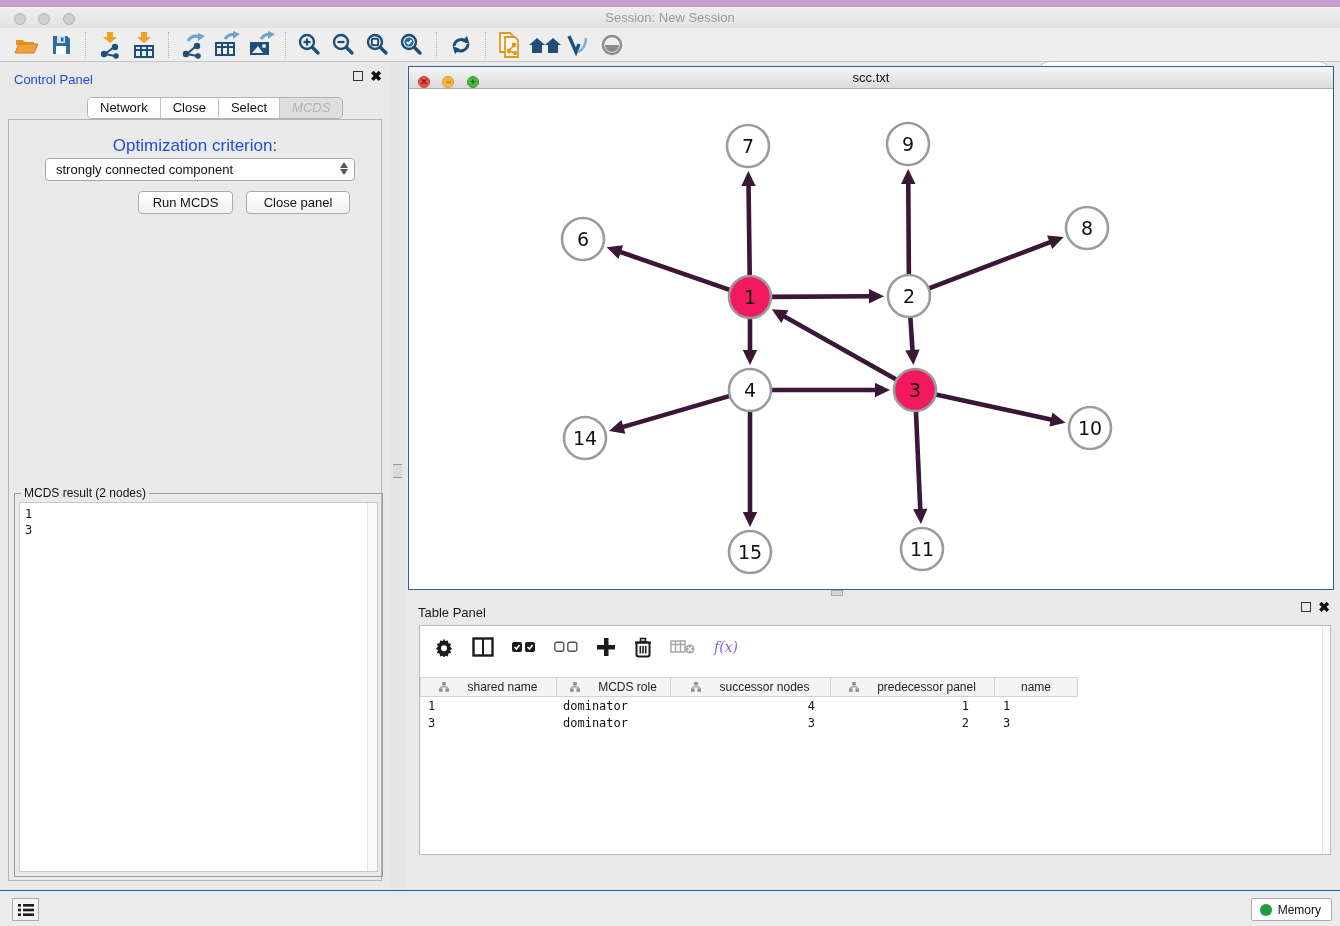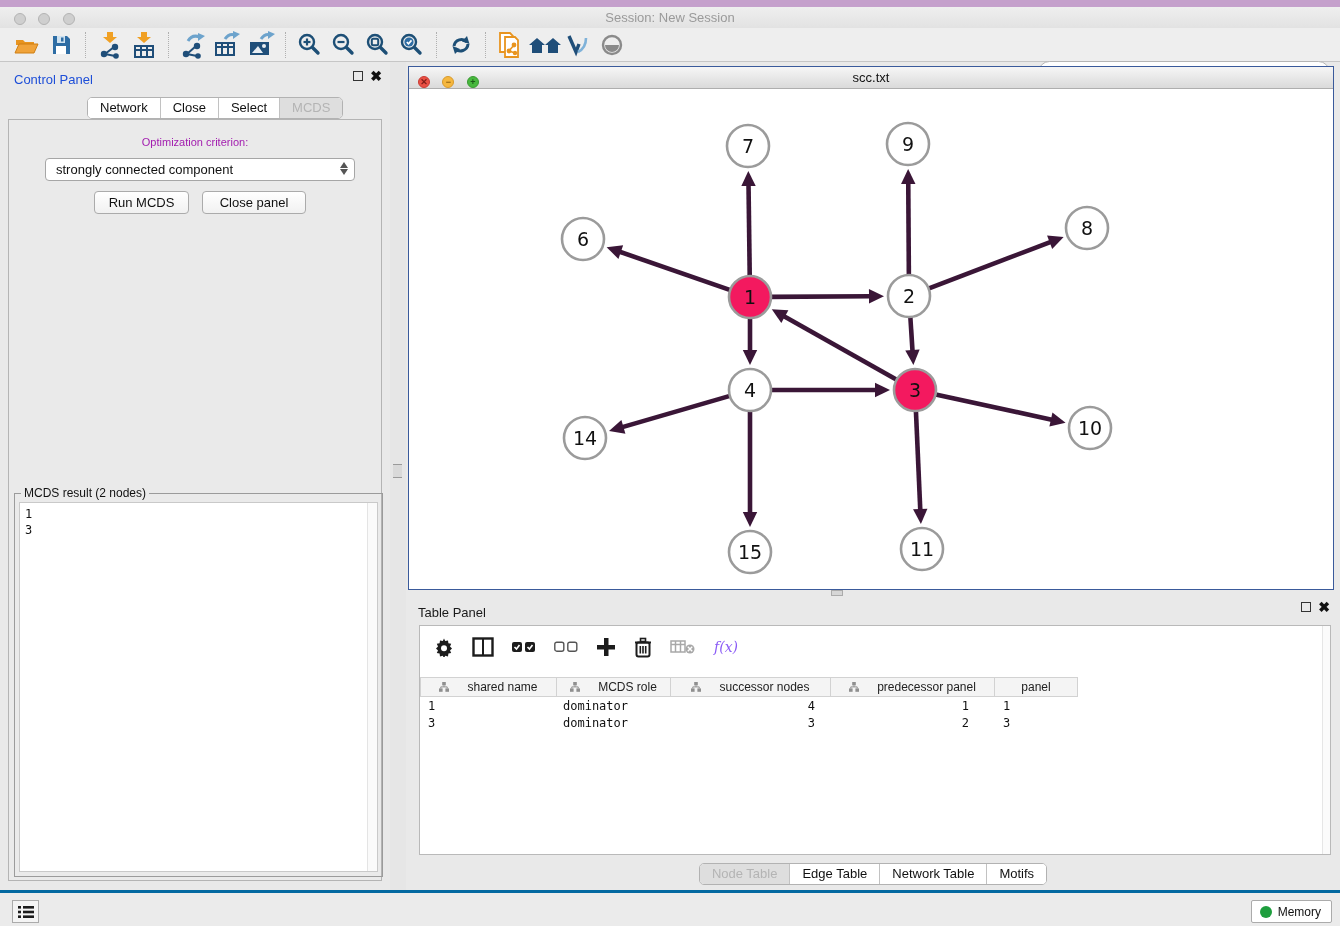--- a/index.html
+++ b/index.html
@@ -22,29 +22,29 @@
 
   
   #control-panel { left:0; top:62px; width:390px; height:828px; background:#e9e9e9; }
   #cp-header { position:absolute; left:14px; top:10px; font-size:13px; color:#1d4ed8; }
   .panel-icons { position:absolute; right:8px; top:9px; display:flex; gap:7px; align-items:center; }
   .float-sq { width:10px; height:10px; border:1.5px solid #333; display:inline-block; }
   .close-x { font-size:14px; font-weight:bold; color:#111; line-height:10px; }
   .seg { display:flex; border:1px solid #b2b2b2; border-radius:5px; overflow:hidden; background:#fff; }
   .seg .seg-btn { font-size:13px; color:#111; background:#fff; padding:2px 12px; border-right:1px solid #c2c2c2; line-height:16px; }
   .seg .seg-btn:last-child { border-right:none; }
-  .seg .seg-btn.active { background:#dedede; color:#b4b4b4; }
+  .seg .seg-btn.active { background:#dedede; color:#b4b4b4;font-style:italic; }
   #cp-tabs { position:absolute; left:71px; top:35px;margin-left:16px; }
   #cp-box { position:absolute; left:8px; top:57px; width:374px; height:762px; border:1px solid #b4b4b4; background:#eaeaea; }
-  #opt-label { position:absolute; left:0; top:74px; width:390px; text-align:center; font-size:11px; color:#a21caf; }
+  #opt-label { position:absolute; left:0; top:74px; width:390px; text-align:center; font-size:17px; color:#1d4ed8; }
   #criterion-select { position:absolute; left:45px; top:96px; width:310px; height:23px; background:#fff; border:1px solid #a6a6a6; border-radius:4px; font-size:13px; color:#111; display:flex; align-items:center; padding-left:10px; }
   #criterion-select .stepper { position:absolute; right:6px; top:3px; display:flex; flex-direction:column; gap:1px; }
   .tri-up { width:0; height:0; border-left:4px solid transparent; border-right:4px solid transparent; border-bottom:6px solid #555; }
   .tri-dn { width:0; height:0; border-left:4px solid transparent; border-right:4px solid transparent; border-top:6px solid #555; }
-  .push-btn { position:absolute; top:129px; height:23px; background:linear-gradient(#ffffff,#f1f1f1); border:1px solid #ababab; border-radius:4px; font-size:13px; color:#111; display:flex; align-items:center; justify-content:center; }
+  .push-btn { position:absolute; top:129px; height:23px; background:linear-gradient(#ffffff,#f1f1f1); border:1px solid #ababab; border-radius:4px; font-size:13px; color:#111; display:flex; align-items:center; justify-content:center;margin-left:44px; }
   #run-btn { left:94px; width:95px; }
   #closep-btn { left:202px; width:104px; }
   #result-group { position:absolute; left:14px; top:431px; width:369px; height:384px; border:1px solid #9b9b9b;padding-left:26px; }
   #result-legend { position:absolute; left:6px; top:-8px; background:#eaeaea; padding:0 3px; font-size:12px; color:#111; }
   #result-area { position:absolute; left:4px; top:8px; right:4px; bottom:4px; background:#fff; border:1px solid #c9c9c9; }
   #result-area pre { font-family:"DejaVu Sans Mono", monospace; font-size:12px; color:#111; padding:3px 0 0 5px; line-height:16px; }
   #result-scroll { position:absolute; right:0; top:0; width:10px; height:100%; background:#fafafa; border-left:1px solid #e4e4e4; }
 
   
   #v-splitter { left:390px; top:62px; width:16px; height:828px; background:#e6e6e6; }
@@ -76,21 +76,21 @@
   .th { background:#f4f4f4; border:1px solid #d2d2d2; border-left:none; height:20px; display:flex; align-items:center; justify-content:center; gap:18px; font-size:12px; color:#222; }
   .th:first-child { border-left:1px solid #d2d2d2; }
   .trow { position:absolute; left:0; height:17px; display:flex; font-family:"DejaVu Sans Mono", monospace; font-size:12px; color:#111; }
   .td { height:17px; line-height:17px; overflow:hidden; }
   .fx { font-family:"DejaVu Serif", serif; font-style:italic; font-size:14px; color:#8b5cf6; }
 
   
   #tp-tabs { position:absolute; left:0; top:266px; width:934px; display:flex; justify-content:center; }
 
   
-  #status-bar { left:0; top:890px; width:1340px; height:36px; background:#ebebeb; border-top:3px solid #0369a1; }
+  #status-bar { left:0; top:890px; width:1340px; height:36px; background:#ebebeb; border-top:1px solid #0369a1; }
   #list-btn { position:absolute; left:12px; top:7px; width:27px; height:23px; background:#f4f4f4; border:1px solid #ababab; display:flex; align-items:center; justify-content:center; }
   #memory-btn { position:absolute; right:8px; top:7px; height:23px; padding:0 10px 0 8px; background:#fff; border:1px solid #ababab; border-radius:2px; display:flex; align-items:center; gap:6px; font-size:12px; color:#111; }
   #memory-dot { width:12px; height:12px; border-radius:50%; background:#1e9e3e; }
   svg { display:block; }
 </style>
 </head>
 <body>
 
 <div class="abs" id="top-strip"></div>
 <div class="abs" id="titlebar">
@@ -457,47 +457,39 @@
         <div class="th" style="width:164px">
             <svg width="10" height="10">
               <rect x="3.2" y="0" width="3.6" height="3.4" fill="#8f8f8f"></rect>
               <rect x="0" y="6.4" width="3.6" height="3.4" fill="#8f8f8f"></rect>
               <rect x="6.4" y="6.4" width="3.6" height="3.4" fill="#8f8f8f"></rect>
               <path d="M5 3.4 v1.5 M1.8 6.4 v-1.5 h6.4 v1.5" stroke="#8f8f8f" fill="none"></path>
             </svg>
             <span>predecessor panel</span>
           </div>
         <div class="th" style="width:83px">
-            <span>panel</span>
+            <span>name</span>
           </div>
       </div>
       <div class="trow" style="top:72px">
         <div class="td" style="width:137px; padding-left:8px;">1</div>
         <div class="td" style="width:114px; padding-left:6px;">dominator</div>
         <div class="td" style="width:160px; padding-right:16px; text-align:right;">4</div>
         <div class="td" style="width:164px; padding-right:26px; text-align:right;">1</div>
         <div class="td" style="width:83px; padding-left:8px;">1</div>
       </div>
       <div class="trow" style="top:89px">
         <div class="td" style="width:137px; padding-left:8px;">3</div>
         <div class="td" style="width:114px; padding-left:6px;">dominator</div>
         <div class="td" style="width:160px; padding-right:16px; text-align:right;">3</div>
         <div class="td" style="width:164px; padding-right:26px; text-align:right;">2</div>
         <div class="td" style="width:83px; padding-left:8px;">3</div>
       </div>
       <div id="tp-scroll"></div>
     </div>
-    <div id="tp-tabs">
-      <div class="seg">
-        <span class="seg-btn active">Node Table</span>
-        <span class="seg-btn">Edge Table</span>
-        <span class="seg-btn">Network Table</span>
-        <span class="seg-btn">Motifs</span>
-      </div>
-    </div>
   </div>
 </div>
 
 <div class="abs" id="status-bar">
   <span id="list-btn">
       <svg width="16" height="14">
         <rect x="0" y="1" width="3" height="2.6" fill="#1c1c1c"></rect>
         <rect x="5" y="1" width="11" height="2.6" fill="#1c1c1c"></rect>
         <rect x="0" y="5.7" width="3" height="2.6" fill="#1c1c1c"></rect>
         <rect x="5" y="5.7" width="11" height="2.6" fill="#1c1c1c"></rect>

